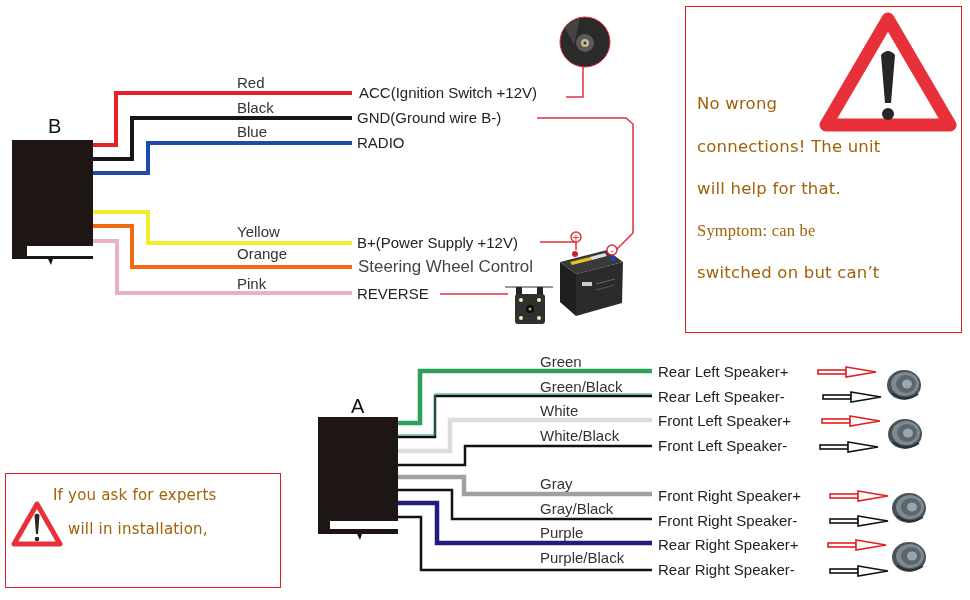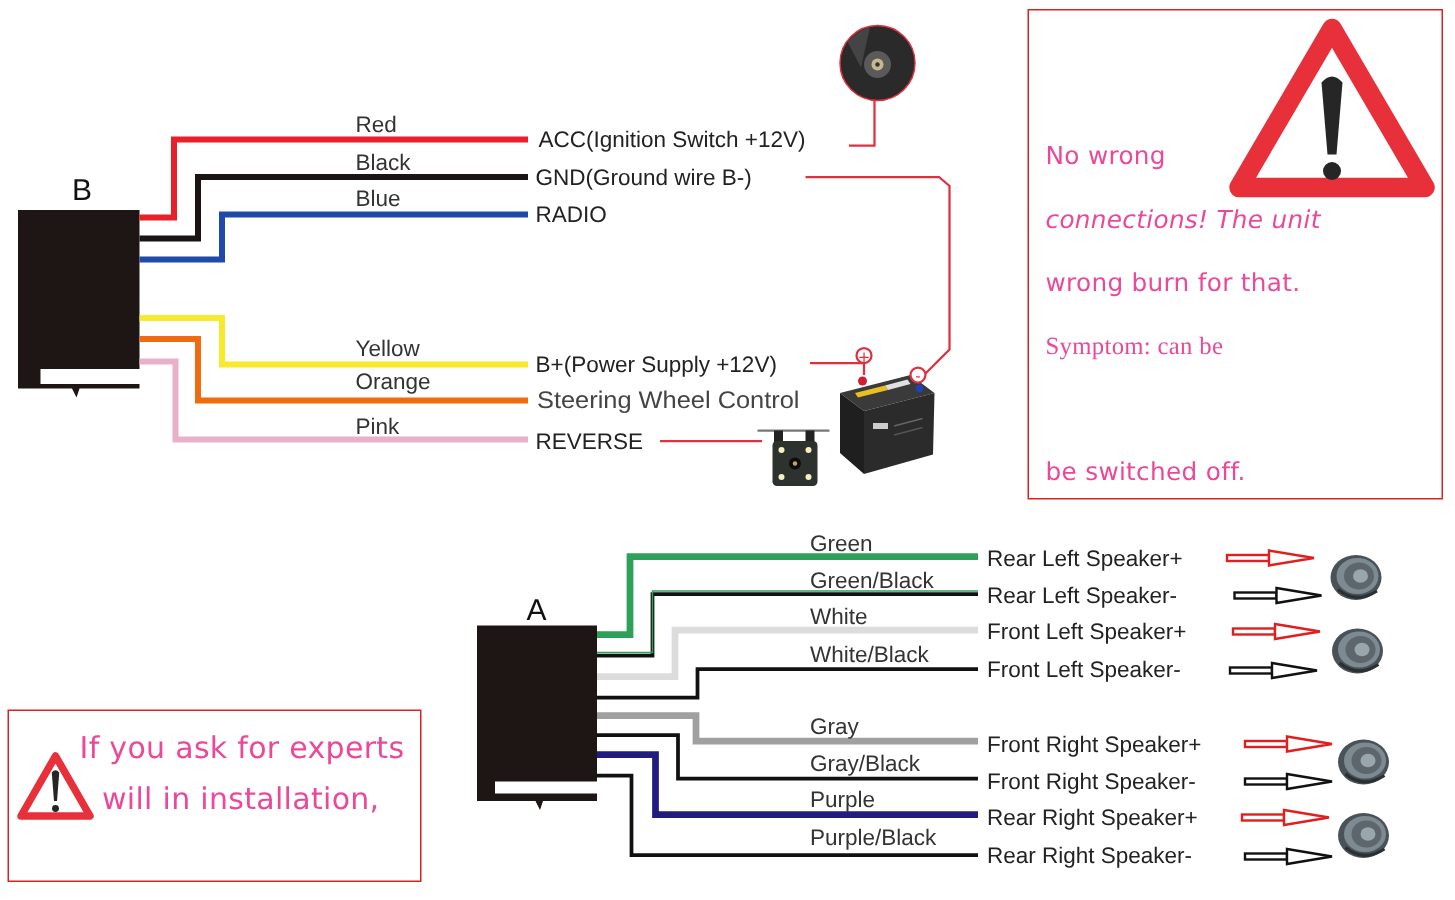--- a/index.html
+++ b/index.html
@@ -5,23 +5,23 @@
   html, body { margin: 0; padding: 0; background: #ffffff; }
   body { width: 970px; height: 600px; position: relative; overflow: hidden;
          font-family: "Liberation Sans", sans-serif; }
   #diagram { position: absolute; left: 0; top: 0; }
   .wire-label { font-family: "Liberation Sans", sans-serif; font-size: 15px; fill: #333333; }
   .term-label { font-family: "Liberation Sans", sans-serif; font-size: 15px; fill: #222222; }
   .term-label.cond { font-family: "Liberation Sans", sans-serif; font-stretch: condensed; font-size: 16px; fill: #444; }
   .conn-letter { font-family: "Liberation Sans", sans-serif; font-size: 20px; fill: #111; }
   .spk-label { font-family: "Liberation Sans", sans-serif; font-size: 15px; fill: #222222; }
   .warn-box { position: absolute; border: 1.5px solid #e02020; background: #fff; box-sizing: border-box; }
-  .warn-text { position: absolute; color: #ec4899; font-family: "DejaVu Sans", sans-serif;
+  .warn-text { position: absolute; color: #a16207; font-family: "DejaVu Sans", sans-serif;
                font-size: 16.5px; white-space: nowrap; letter-spacing: 0.2px; }
-  .warn-text.small { font-size: 20px; }
+  .warn-text.small { font-size: 15px; }
 </style>
 </head>
 <body>
 
 <svg id="diagram" width="970" height="600" viewBox="0 0 970 600" xmlns="http://www.w3.org/2000/svg">
 
   <g>
     <text class="conn-letter" x="48" y="133">B</text>
     <path d="M12 140 H93 V246 H27 V256 H93 V259 H53 L51 265 L48 259 H12 Z" fill="#1e1614"></path>
   </g>
@@ -204,24 +204,24 @@
     </g>
 </svg>
 
 <div class="warn-box" style="left:685px; top:6px; width:277px; height:327px;">
   <svg width="140" height="122" viewBox="0 0 140 122" style="position:absolute; left:132px; top:4px;">
     <path d="M70 8 L132 114 L8 114 Z" fill="#fff" stroke="#e8303a" stroke-width="13" stroke-linejoin="round"></path>
     <path d="M63 44 Q70 36 77 44 L73 92 L67 92 Z" fill="#262626"></path>
     <circle cx="70" cy="103" r="6" fill="#262626"></circle>
   </svg>
   <div class="warn-text" style="left:11px; top:87px;">No wrong</div>
-  <div class="warn-text" style="left:11px; top:130px;font-style:italic;">connections! The unit</div>
-  <div class="warn-text" style="left:11px; top:172px;">wrong burn for that.</div>
+  <div class="warn-text" style="left:11px; top:130px;">connections! The unit</div>
+  <div class="warn-text" style="left:11px; top:172px;">will help for that.</div>
   <div class="warn-text" style="left:11px; top:214px;font-family:Liberation Serif, serif;">Symptom: can be</div>
-  <div class="warn-text" style="left:11px; top:298px;">be switched off.</div>
+  <div class="warn-text" style="left:11px; top:256px;">switched on but can’t</div>
 </div>
 
 <div class="warn-box" style="left:5px; top:473px; width:276px; height:115px;">
   <svg width="54" height="48" viewBox="0 0 54 48" style="position:absolute; left:4px; top:26px;">
     <path d="M27 4 L50 44 L4 44 Z" fill="#fff" stroke="#e8303a" stroke-width="5" stroke-linejoin="round"></path>
     <path d="M24.5 15 Q27 12 29.5 15 L28 34 L26 34 Z" fill="#262626"></path>
     <circle cx="27" cy="39" r="2.3" fill="#262626"></circle>
   </svg>
   <div class="warn-text small" style="left:47px; top:12px;">If you ask for experts</div>
   <div class="warn-text small" style="left:62px; top:46px;">will in installation,</div>

